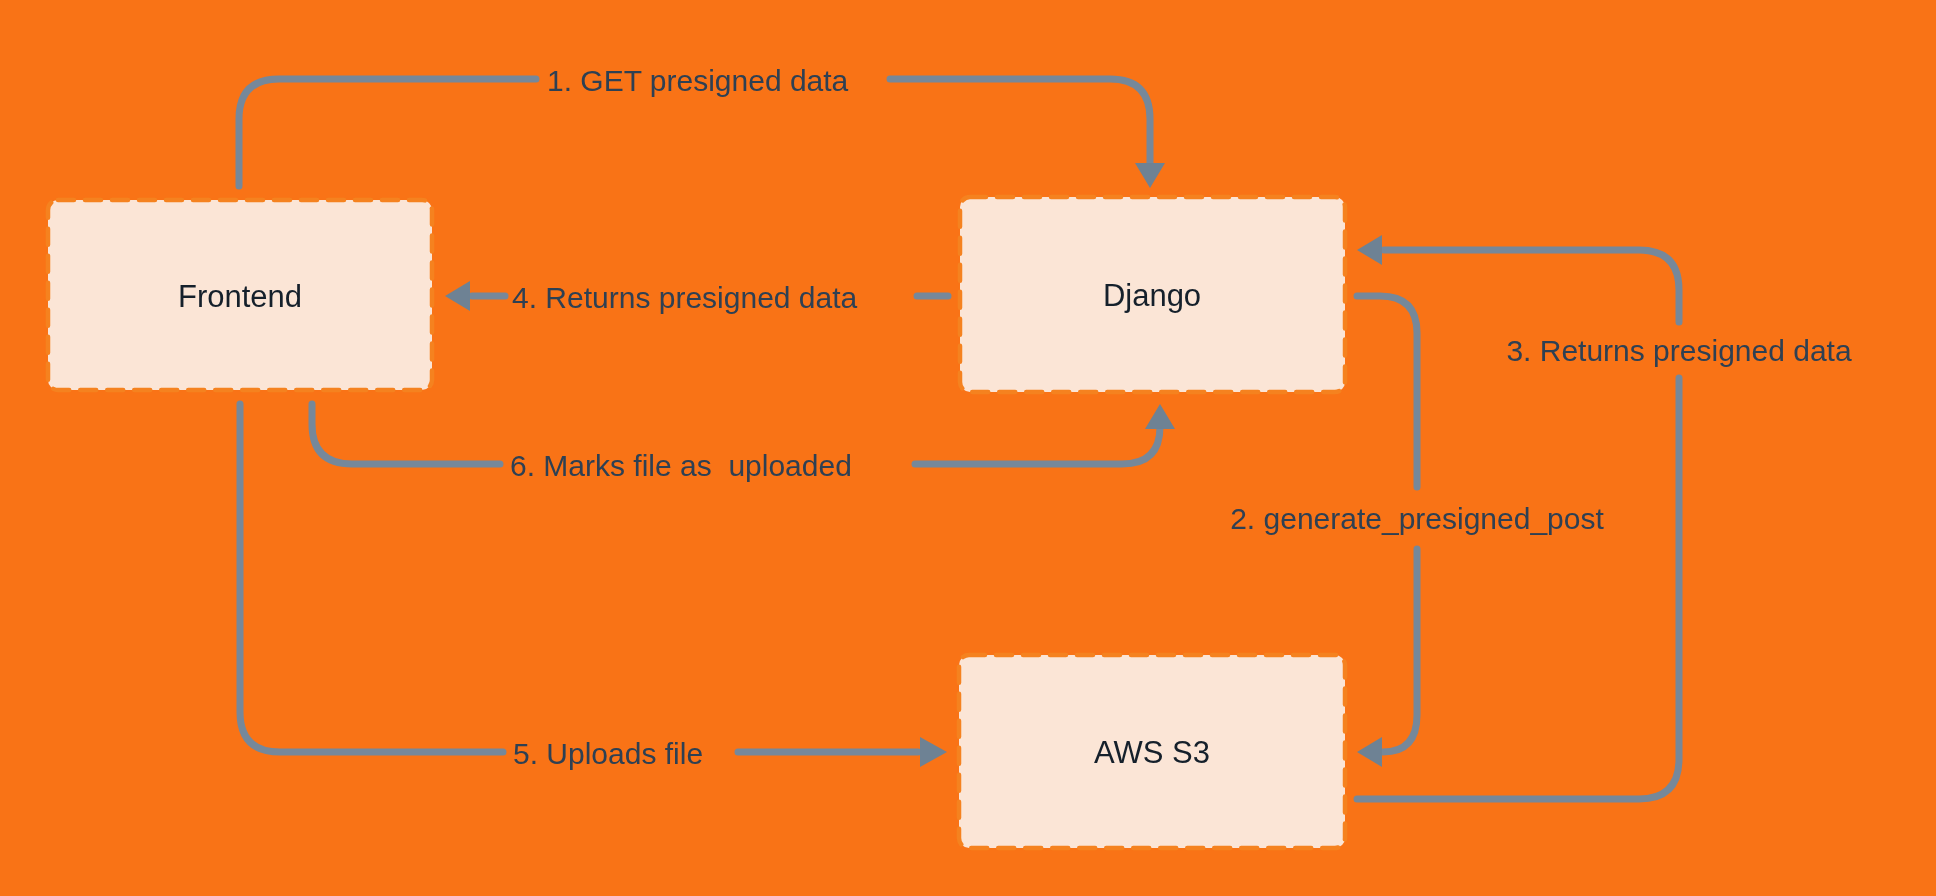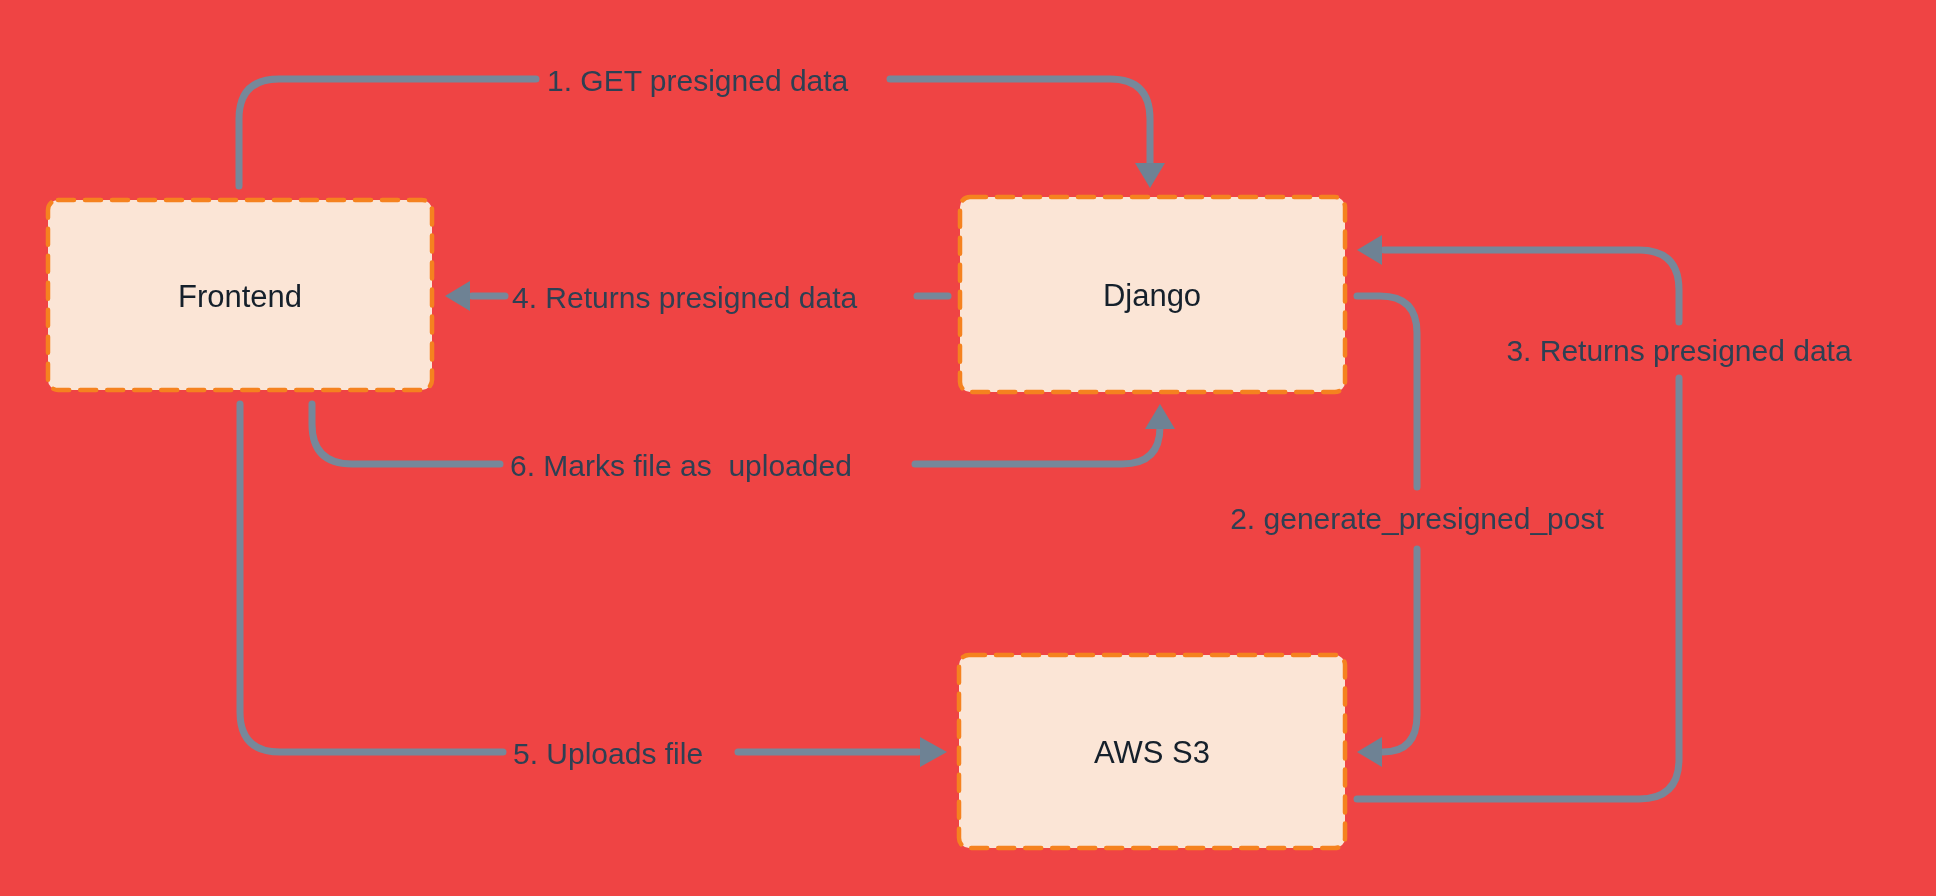--- a/index.html
+++ b/index.html
@@ -1,21 +1,21 @@
 <!DOCTYPE html>
 <html><head>
 <meta charset="utf-8">
 <style>
   html, body { margin: 0; padding: 0; }
   body { font-family: "Liberation Sans", sans-serif; }
   .canvas {
     position: relative;
     width: 1936px;
     height: 896px;
-    background: #ef4444;
+    background: #f97316;
     overflow: hidden;
   }
   svg { position: absolute; inset: 0; display: block; }
   .edge-path {
     fill: none;
     stroke: #76889A;
     stroke-width: 7;
     stroke-linecap: round;
   }
   .arrow-head { fill: #6E8294; stroke: none; }

